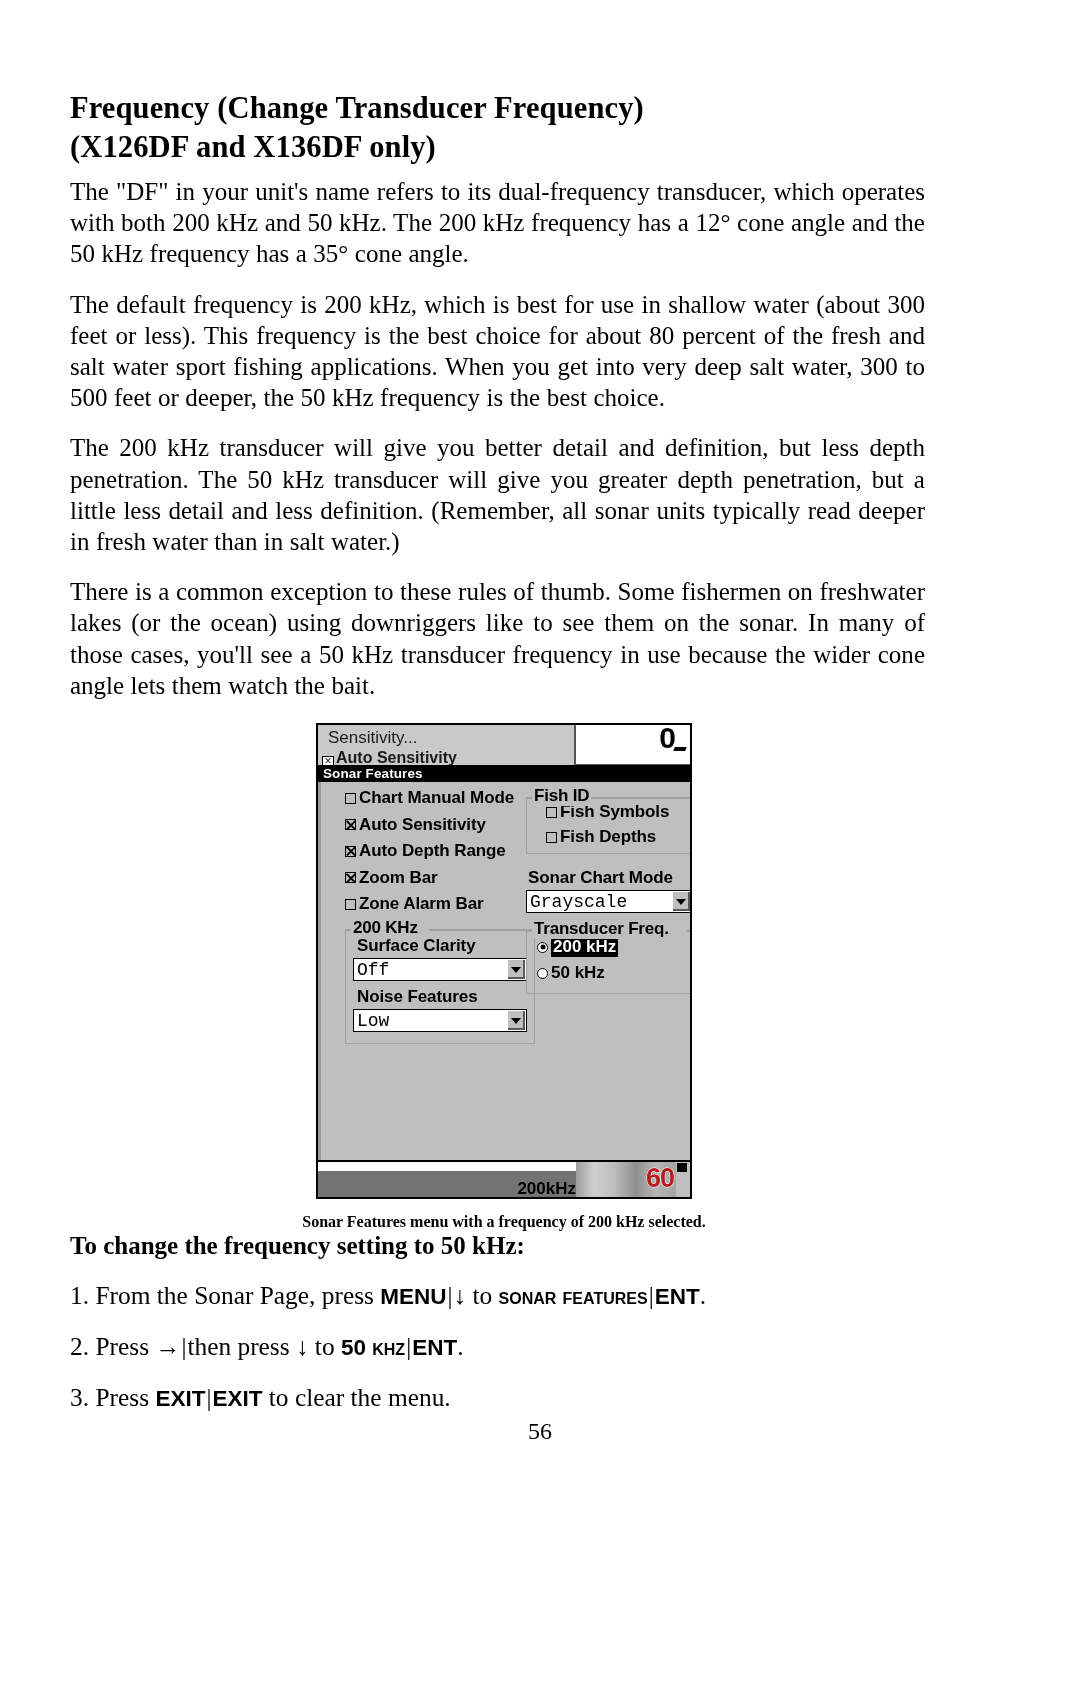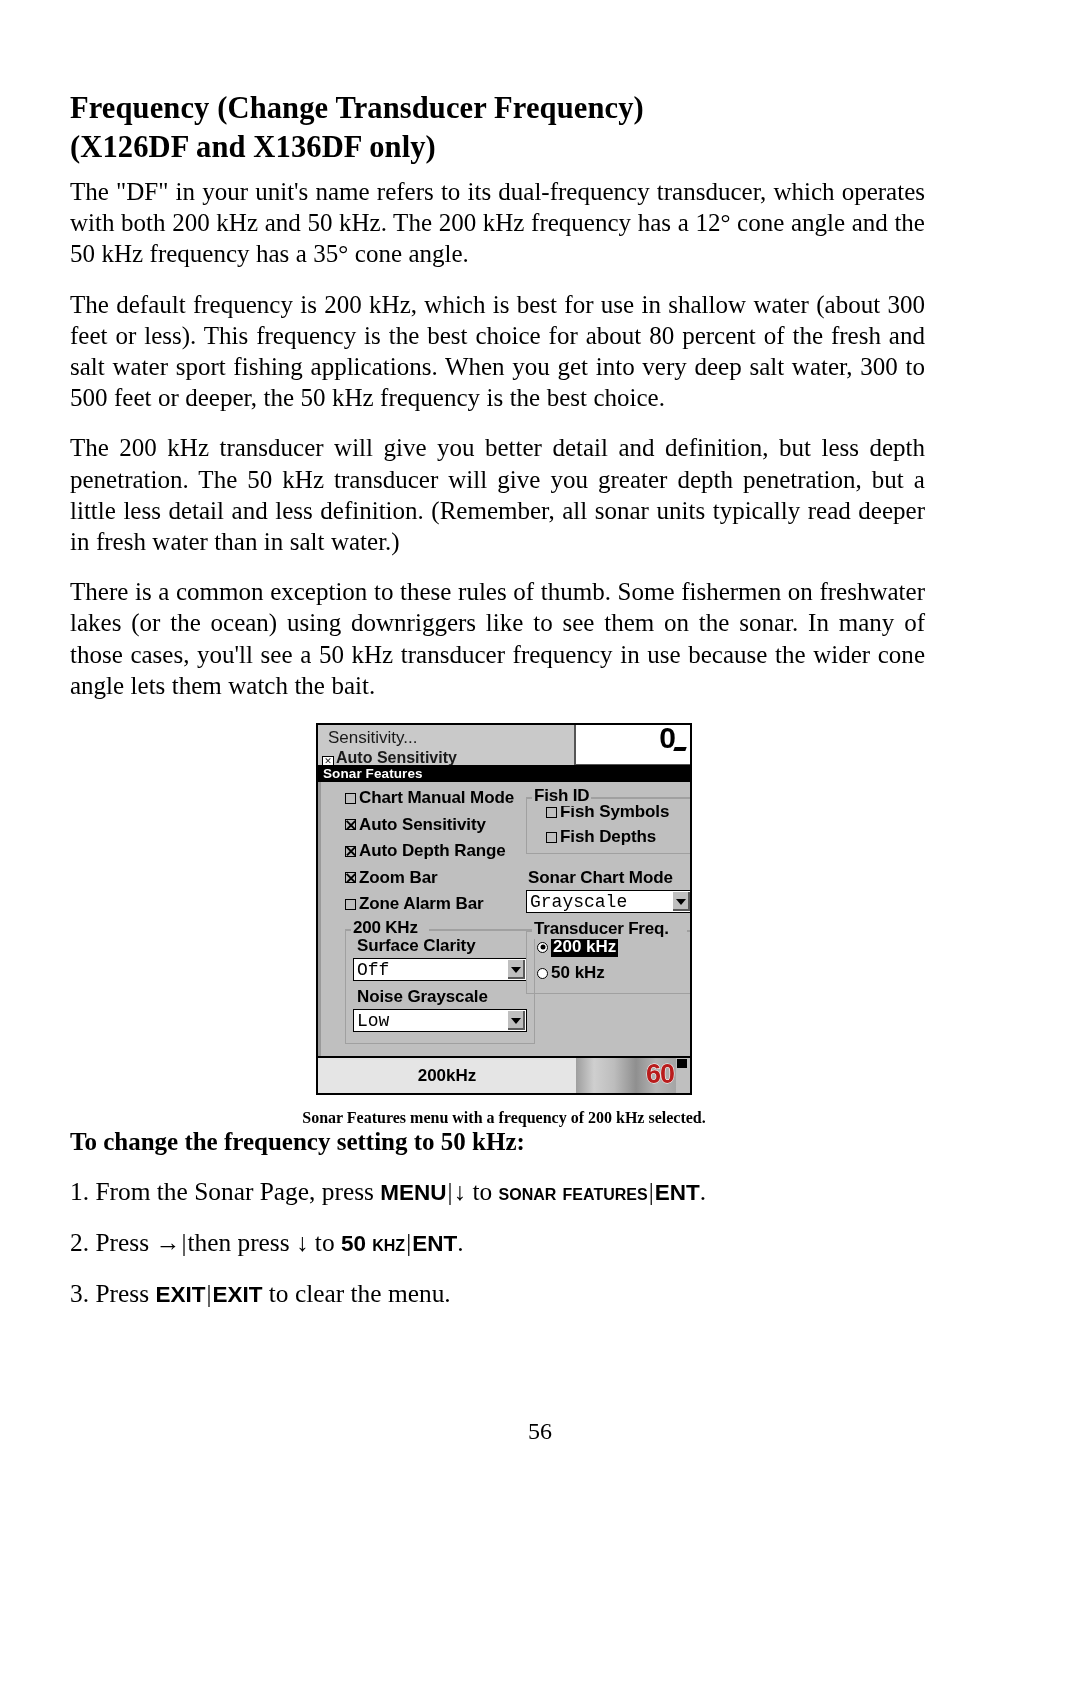--- a/index.html
+++ b/index.html
@@ -67,21 +67,21 @@
 
   
   .figure {
     margin: 22px 0 0 0;
     text-align: center;
   }
   .sonar-shot {
     position: relative;
     display: inline-block;
     width: 376px;
-    height: 372px;
+    height: 476px;
     border: 2px solid #000;
     background: #bfbfbf;
     font-family: "Liberation Sans", "DejaVu Sans", sans-serif;
     text-align: left;
     overflow: hidden;
     box-sizing: border-box;
   }
 
   
   .bg-menu {
@@ -329,25 +329,25 @@
     position: absolute;
     left: 0; bottom: 0;
     width: 100%;
     height: 37px;
     border-top: 2px solid #000;
     box-sizing: border-box;
     background: #ffffff;
   }
   .statusbar .freq {
     position: absolute;
-    left: 0; top: 0;
+    left: 0; top: 9px;
     width: 258px;
     height: 100%;
-    background: #e5e5e5;
-    text-align: center;
+    background: #737373;
+    text-align: right;
     line-height: 35px;
     font-size: 17px;
     font-weight: bold;
     font-family: "Liberation Sans", "DejaVu Sans", sans-serif;
   }
   .statusbar .sonarstrip {
     position: absolute;
     left: 258px; top: 0;
     right: 14px;
     height: 100%;
@@ -494,21 +494,21 @@
             <div class="group" style="margin-top:15px;">
               <span class="grp-title">200 KHz</span>
               <span class="grp-line-right" style="width:105px;"></span>
 
               <div class="fld-label">Surface Clarity</div>
               <div class="combo">
                 <span class="val">Off</span>
                 <span class="arrow-btn"></span>
               </div>
 
-              <div class="fld-label" style="margin-top:6px;">Noise Grayscale</div>
+              <div class="fld-label" style="margin-top:6px;">Noise Features</div>
               <div class="combo">
                 <span class="val">Low</span>
                 <span class="arrow-btn"></span>
               </div>
             </div>
           </div>
 
           <div class="col-right">
 
             <div class="group" style="margin-top:13px;padding-bottom:6px;">

